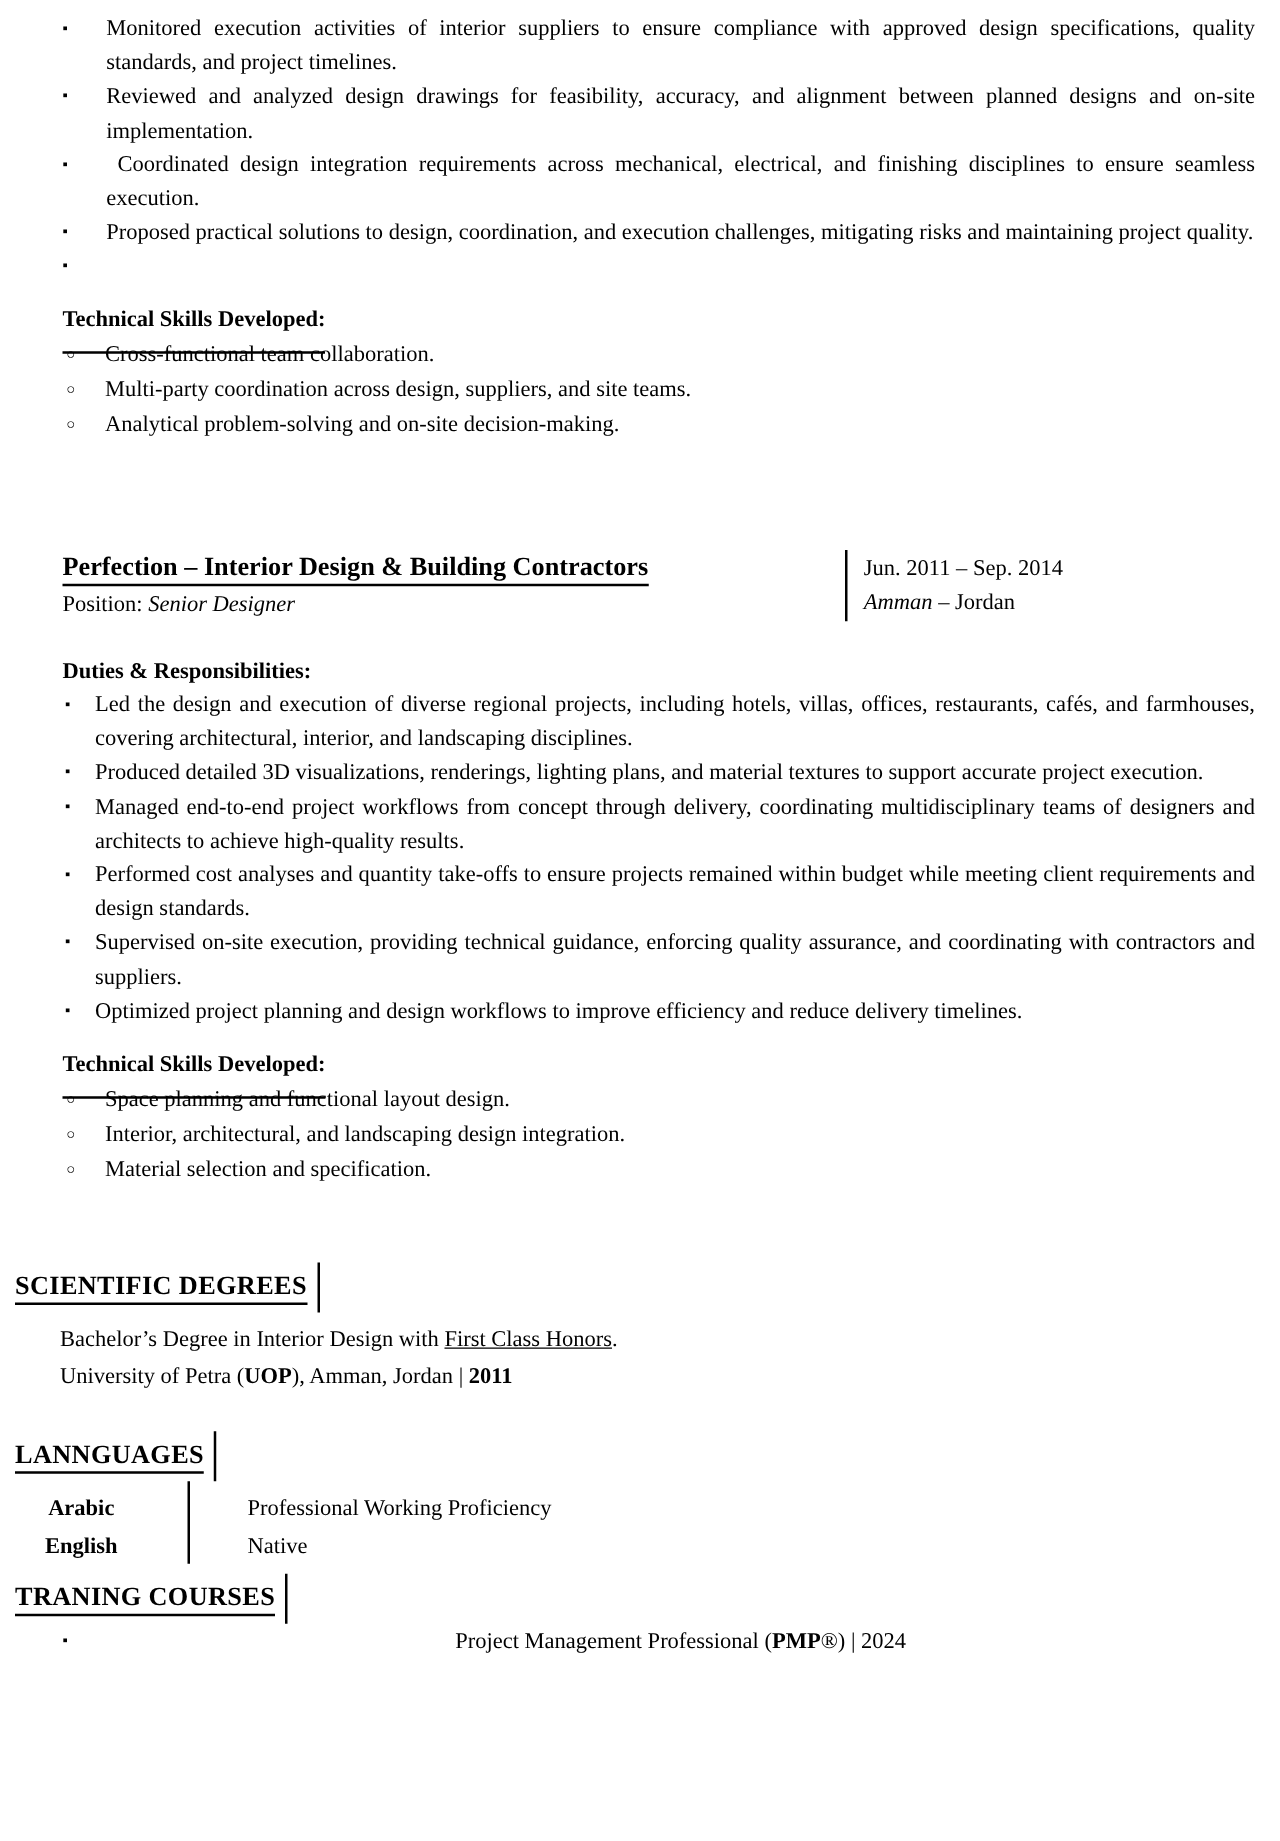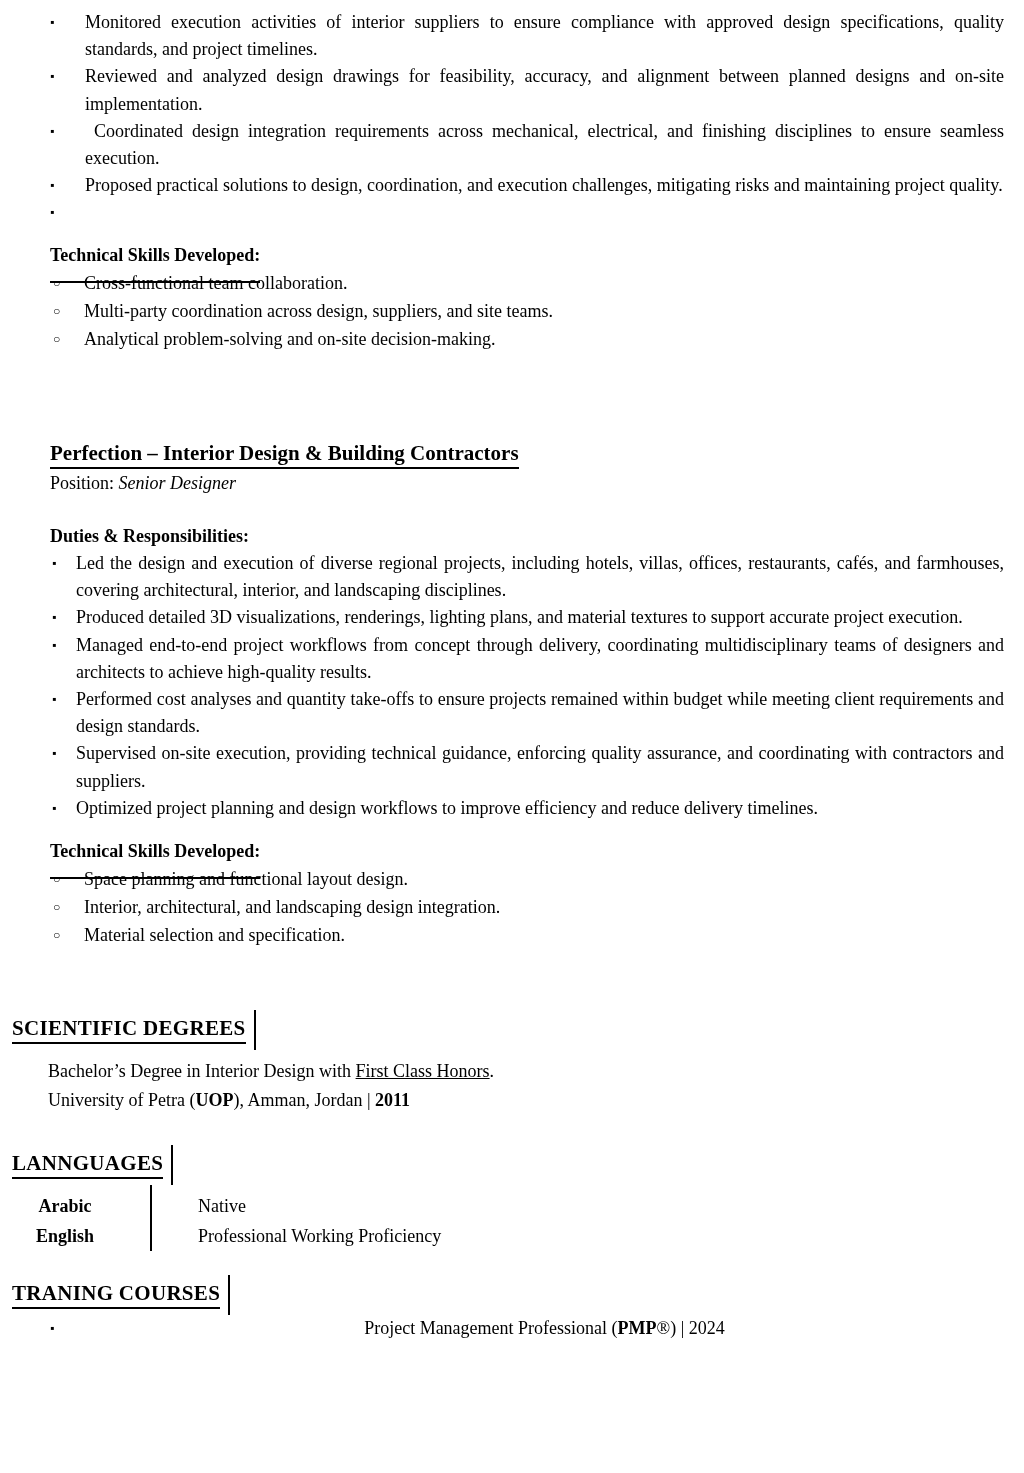--- a/index.html
+++ b/index.html
@@ -64,21 +64,21 @@
   .big-h { display: flex; align-items: center; margin-left: 12px; height: 40px; }
   .big-t {
     font-size: 21px; font-weight: bold; letter-spacing: 0.3px;
     border-bottom: 2.5px solid #000; padding-bottom: 2px;
     line-height: 24px;
     text-align: right;
   }
   .vbar { width: 2px; height: 40px; background: #000; margin-left: 8px; }
   .bh-deg { margin-top: 61px; }
   .bh-lang { margin-top: 31px; }
-  .bh-train { margin-top: 24px; }
+  .bh-train { margin-top: 8px; }
 
   .deg-block { margin: 7px 0 0 48px; line-height: 28.5px; }
   .u { text-decoration: underline; }
 
   .lang-table { display: flex; margin: 6px 0 0 12px; gap: 32px; }
   .lang-names { flex: 0 0 106px; text-align: center; font-weight: bold; }
   .lang-names > div, .lang-levels > div { line-height: 30px; }
   .lang-div { flex: 0 0 2px; background: #000; margin: -6px 0 0 0; }
   .lang-levels { padding-left: 14px; }
 
@@ -132,20 +132,26 @@
 
   <div class="job-head">
     <div class="job-left">
       <div class="company-line">
         <span class="company">Perfection – Interior Design &amp; Building Contractors</span>
       </div>
       <div class="position">
         <span>Position: </span><span class="it">Senior Designer</span>
       </div>
     </div>
+    <div class="job-right">
+      <div>Jun. 2011 – Sep. 2014</div>
+      <div>
+        <span class="it">Amman</span><span> – Jordan</span>
+      </div>
+    </div>
   </div>
 
   <div class="duties-h">Duties &amp; Responsibilities:</div>
   <ul class="blist l2">
     <li class="bi">
       <span class="mk">▪</span>
       <span class="tx">Led the design and execution of diverse regional projects, including hotels, villas, offices, restaurants, cafés, and farmhouses, covering architectural, interior, and landscaping disciplines.</span>
     </li>
     <li class="bi">
       <span class="mk">▪</span>
@@ -204,22 +210,22 @@
     <span class="big-t">LANNGUAGES</span>
     <span class="vbar"></span>
   </div>
   <div class="lang-table">
     <div class="lang-names">
       <div>Arabic</div>
       <div>English</div>
     </div>
     <div class="lang-div"></div>
     <div class="lang-levels">
+      <div>Professional Working Proficiency</div>
       <div>Native</div>
-      <div>Professional Working Proficiency</div>
     </div>
   </div>
 
   <div class="big-h bh-train">
     <span class="big-t">TRANING COURSES</span>
     <span class="vbar"></span>
   </div>
   <ul class="blist l1 train-item">
     <li class="bi">
       <span class="mk">▪</span>

